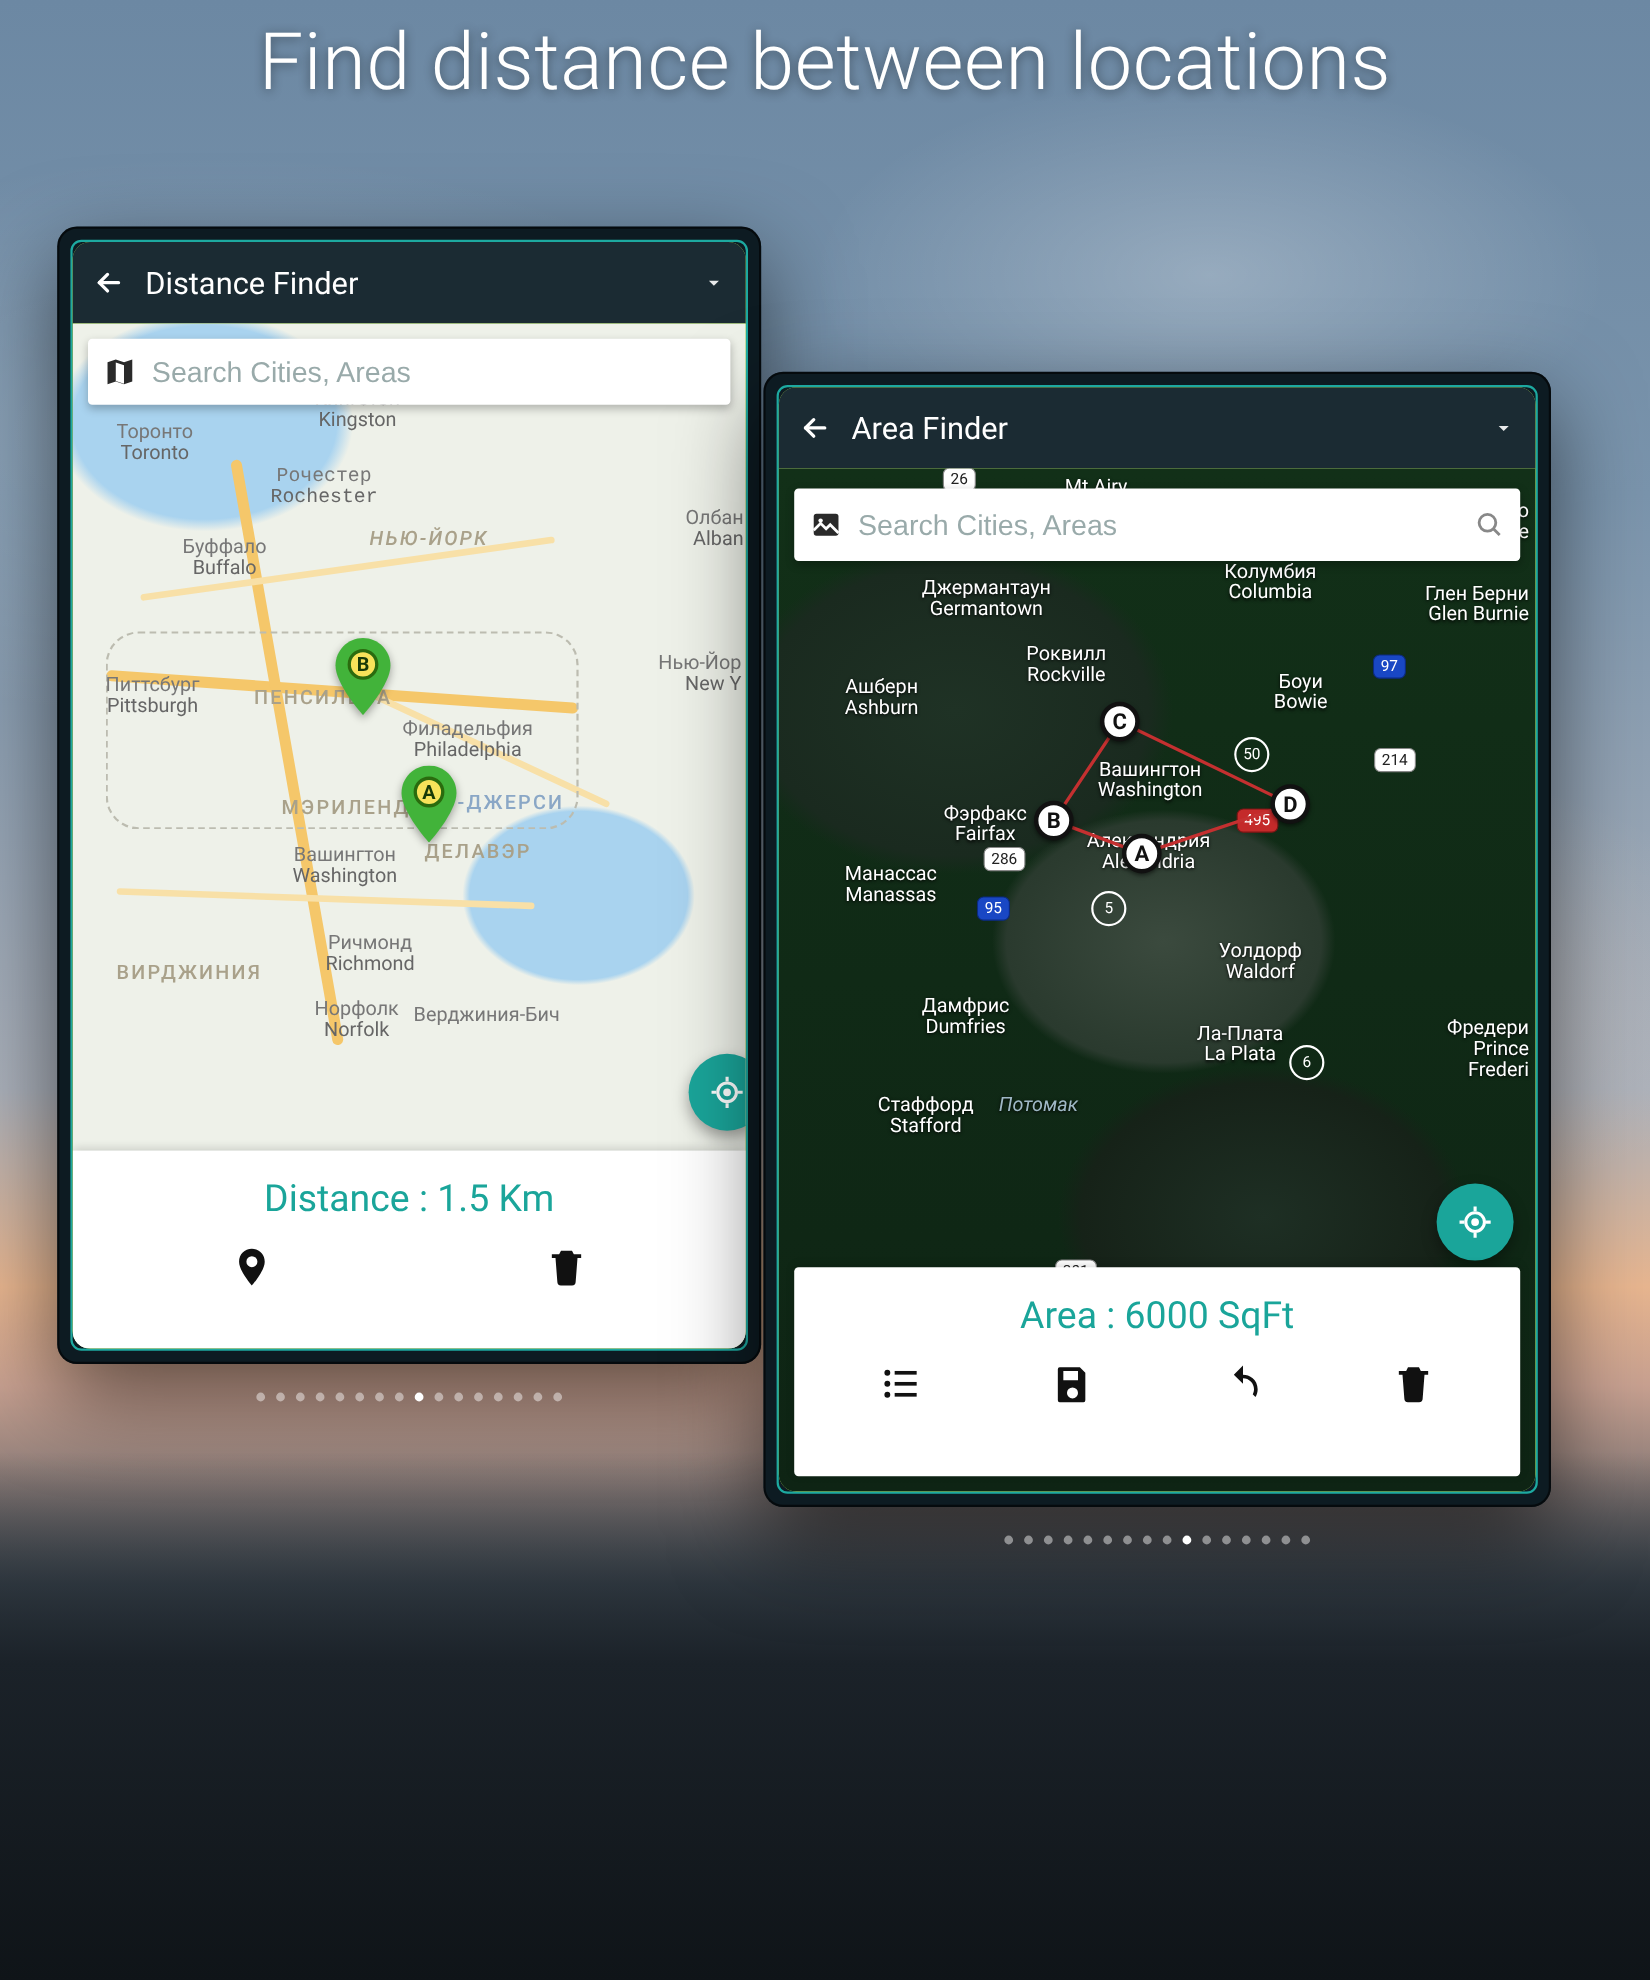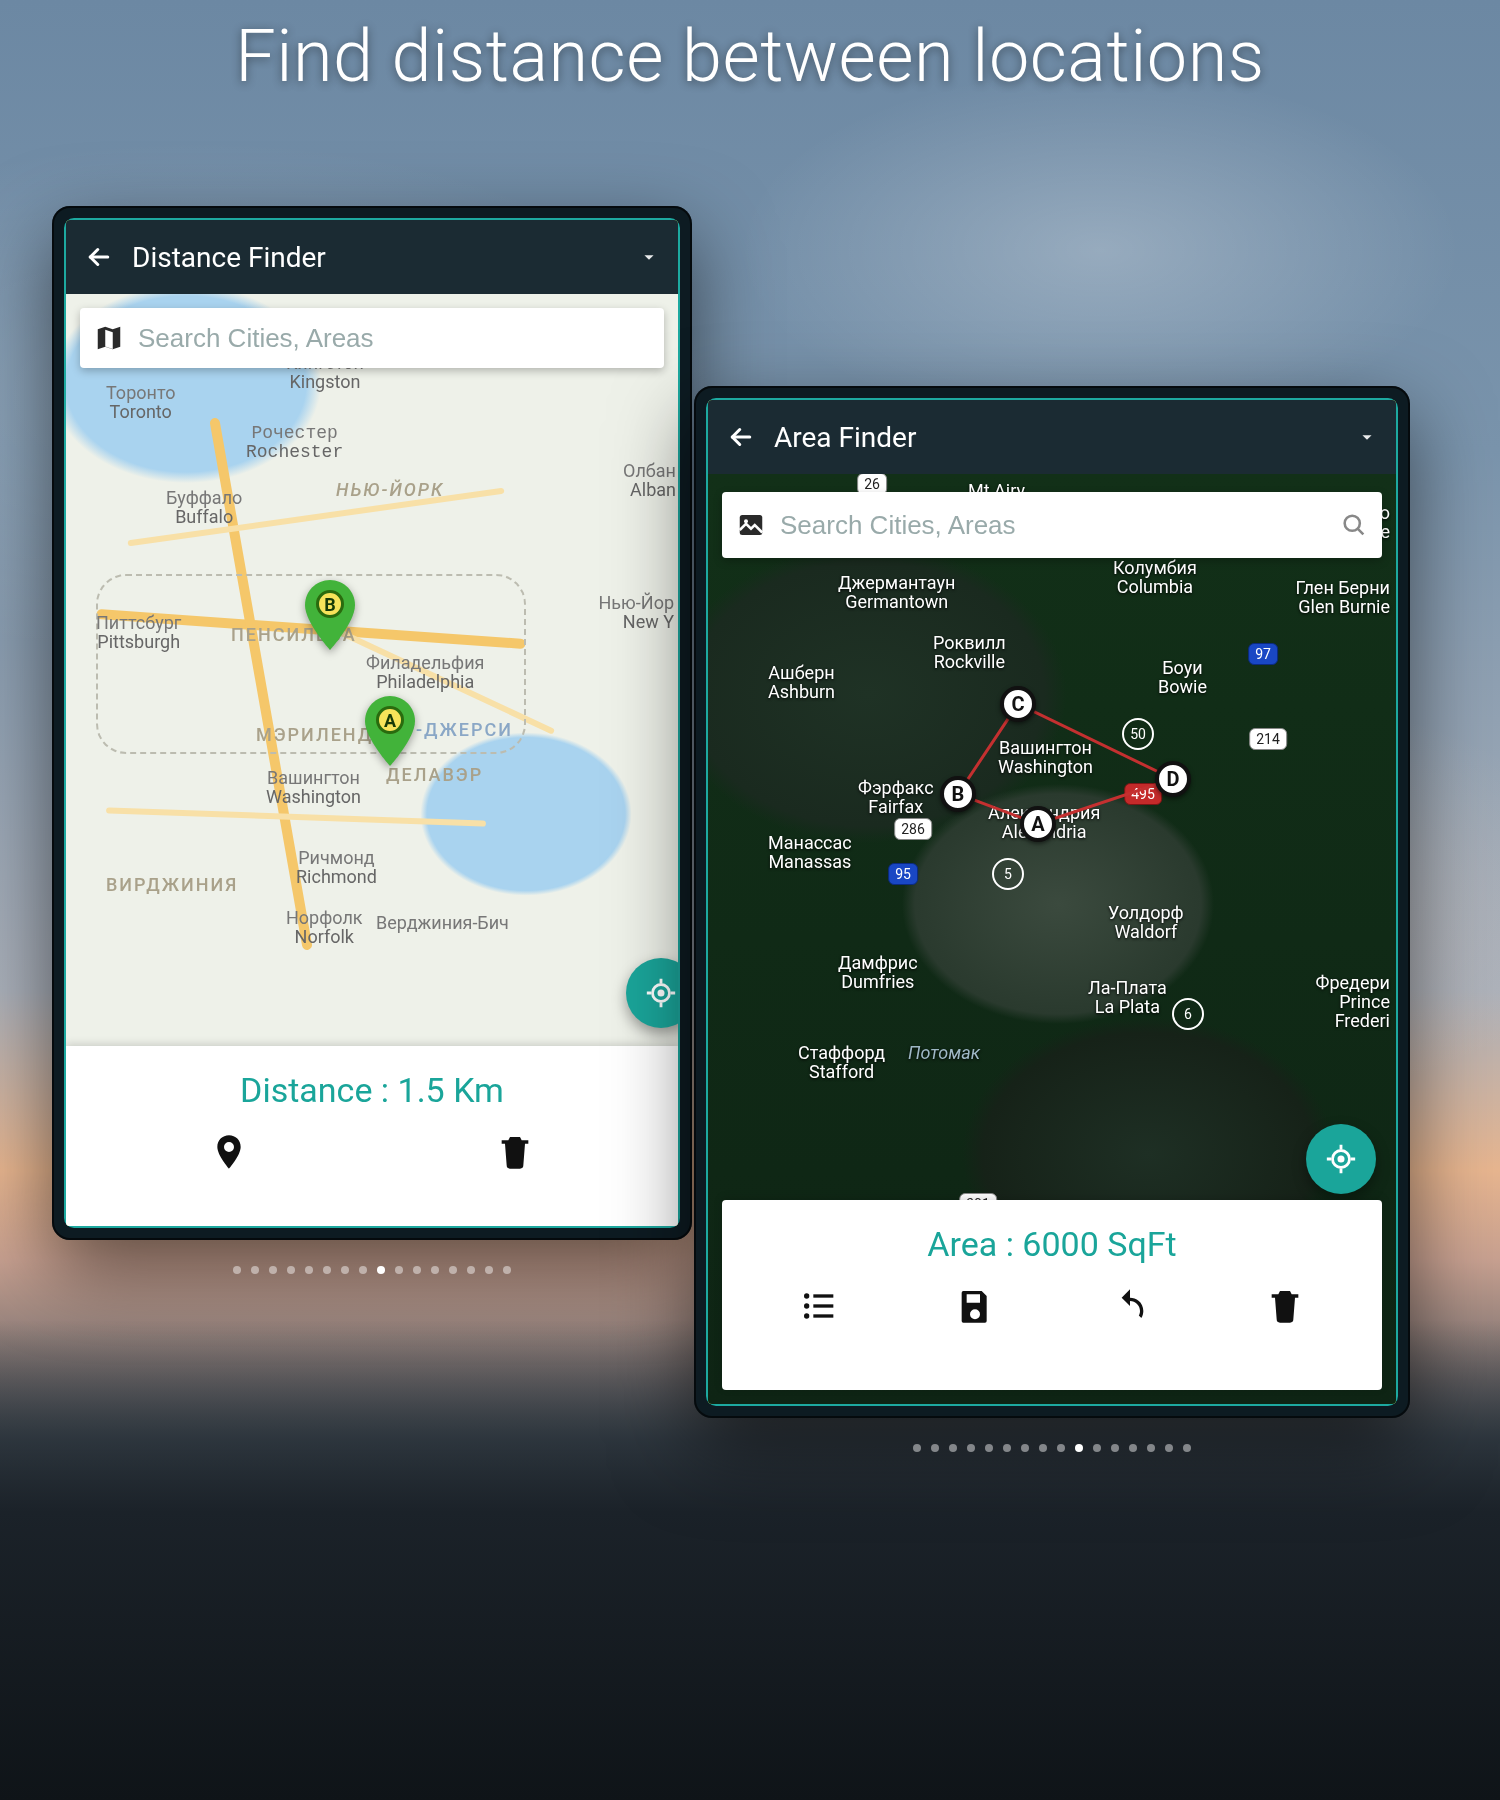--- a/index.html
+++ b/index.html
@@ -37,21 +37,21 @@
     background:#0d1b22;
     border-radius:18px;
     box-shadow: 0 30px 80px rgba(0,0,0,0.55), 0 0 0 2px rgba(0,0,0,0.6) inset;
   }
   .device .bezel {
     position:absolute; inset:12px;
     border:2px solid #1da9a0;
     border-radius:10px;
     pointer-events:none;
   }
-  .screen { position:absolute; inset:14px; border-radius:4px; overflow:hidden; background:#bef264; }
+  .screen { position:absolute; inset:14px; border-radius:16px; overflow:hidden; background:#bef264; }
 
   .appbar {
     height:74px; background:#1b2b33; color:#fff; display:flex; align-items:center;
     padding:0 18px; font-size:28px; gap:18px;
   }
   .appbar .back { width:30px; height:30px; }
   .appbar .title { flex:1; font-weight:400; }
   .appbar .drop { width:22px; height:22px; opacity:.9; }
 
   .searchbar {
@@ -315,21 +315,21 @@
         <span></span>
         <span></span>
         <span></span>
         <span></span>
         <span></span>
         <span></span>
         <span></span>
       </div>
   </div>
 
-  <div class="device" style="left:694px; top:338px; width:716px; height:1032px;margin-top:48px;">
+  <div class="device" style="left:694px; top:338px; width:716px; height:1032px;">
     <div class="bezel"></div>
     <div class="screen">
 
       <div class="appbar">
         <span class="back">
           <svg viewBox="0 0 24 24" fill="none" stroke="#fff" stroke-width="2.4" stroke-linecap="round" stroke-linejoin="round">
               <path d="M19 12H5"></path>
               <path d="M11 18l-6-6 6-6"></path>
             </svg>
         </span>

